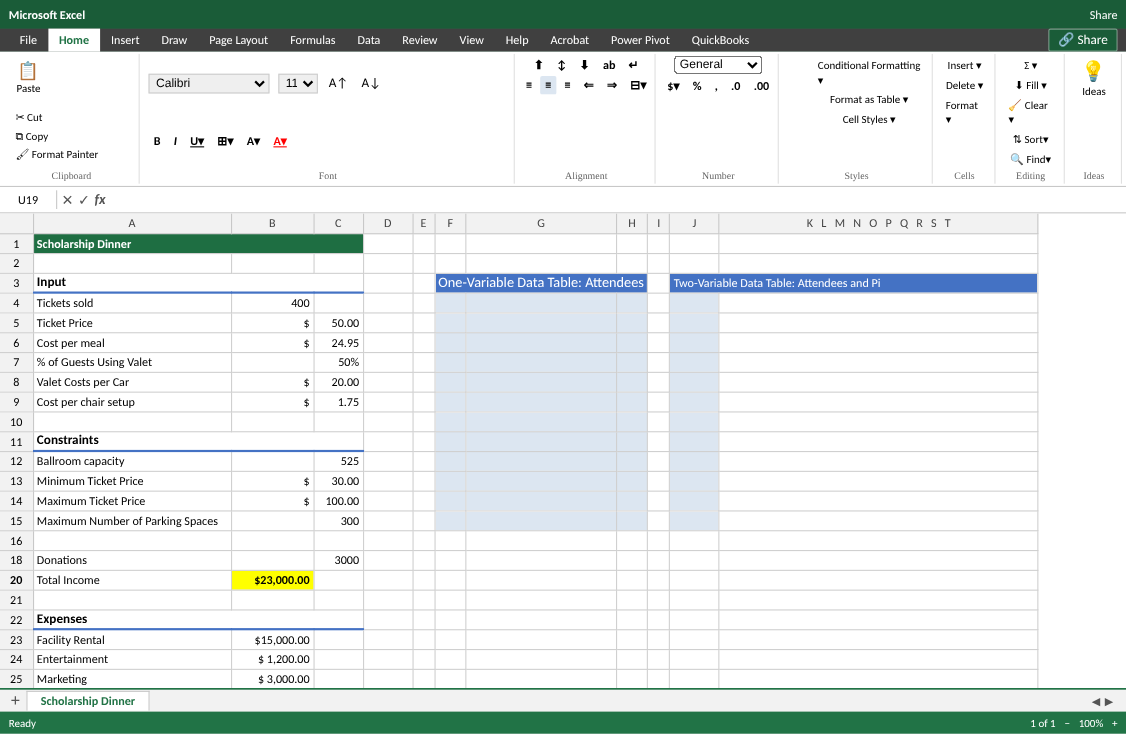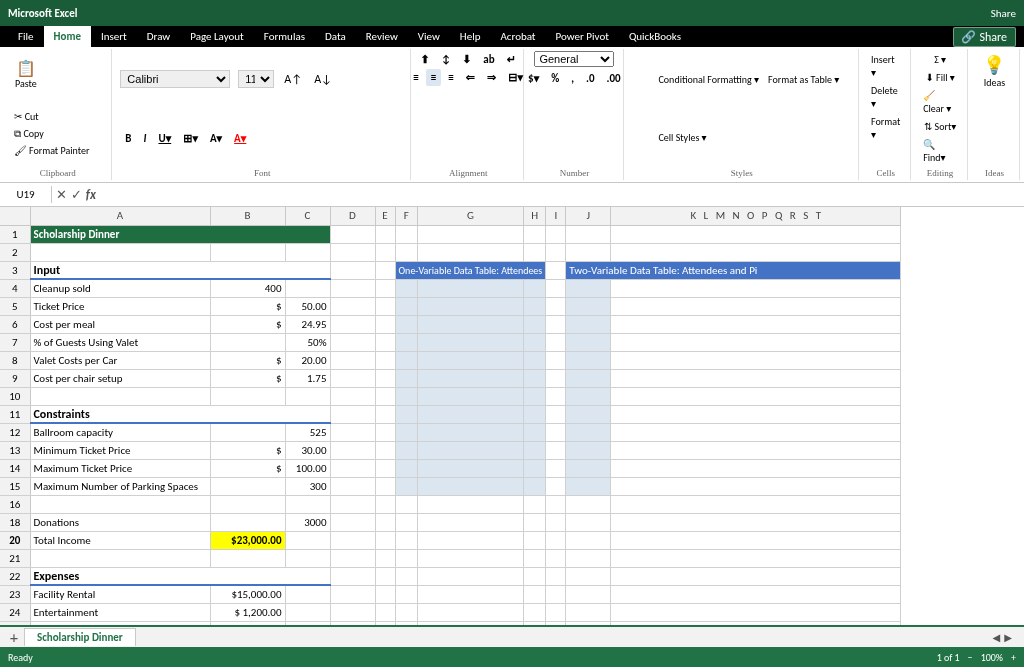--- a/index.html
+++ b/index.html
@@ -1,20 +1,20 @@
 <!DOCTYPE html>
 <html><head>
   <meta charset="utf-8">
   <style>
     * { box-sizing: border-box; margin: 0; padding: 0; }
     body { font-family: 'Segoe UI', Calibri, Arial, sans-serif; font-size: 11px; background: #fff; overflow: hidden; }
 
     
     .ribbon { background: #217346; color: white; }
-    .ribbon-tabs { display: flex; background: #000000; padding: 0 8px; }
+    .ribbon-tabs { display: flex; background: #404040; padding: 0 8px; }
     .ribbon-tab { padding: 4px 10px; font-size: 11px; cursor: pointer; color: white; }
     .ribbon-tab.active { background: white; color: #217346; font-weight: 600; }
     .ribbon-bar { background: white; border-bottom: 1px solid #c8c8c8; display: flex; align-items: stretch; padding: 2px 4px; gap: 2px; min-height: 80px; }
     .ribbon-group { display: flex; flex-direction: column; align-items: center; border-right: 1px solid #e0e0e0; padding: 2px 6px; min-width: 50px; }
     .ribbon-group-label { font-size: 9px; color: #666; margin-top: auto; padding-top: 2px; font-family: Liberation Serif, serif; }
     .ribbon-group-content { display: flex; align-items: center; flex-wrap: wrap; gap: 1px; flex: 1; }
     .ribbon-btn { display: flex; flex-direction: column; align-items: center; padding: 2px 4px; cursor: pointer; border: 1px solid transparent; border-radius: 2px; font-size: 10px; min-width: 28px; }
     .ribbon-btn .icon { font-size: 16px; line-height: 1; }
     .ribbon-btn-sm { padding: 1px 3px; font-size: 10px; cursor: pointer; border: 1px solid transparent; border-radius: 2px; }
     .font-selector { display: flex; gap: 8px; align-items: center; margin-bottom: 2px; }
@@ -140,21 +140,21 @@
         <span class="fmt-btn">%</span>
         <span class="fmt-btn">,</span>
         <span class="fmt-btn">.0</span>
         <span class="fmt-btn">.00</span>
       </div>
     </div>
     <div class="ribbon-group-label">Number</div>
   </div>
 
   <div class="ribbon-group">
-    <div class="ribbon-group-content" style="flex-direction:row;margin-left:23px;">
+    <div class="ribbon-group-content" style="flex-direction:column;margin-left:23px;">
       <div class="ribbon-btn-sm">Conditional Formatting ▾</div>
       <div class="ribbon-btn-sm">Format as Table ▾</div>
       <div class="ribbon-btn-sm">Cell Styles ▾</div>
     </div>
     <div class="ribbon-group-label">Styles</div>
   </div>
 
   <div class="ribbon-group">
     <div class="ribbon-group-content" style="flex-direction:column;">
       <div class="ribbon-btn-sm">Insert ▾</div>
@@ -255,28 +255,28 @@
           <td></td>
           <td></td>
           <td></td>
         </tr>
 
         <tr>
           <td style="background:#f2f2f2; text-align:center; border-right:1px solid #c8c8c8;">3</td>
           <td colspan="3" style="font-weight:bold; font-size:12px; border-bottom:2px solid #4472c4;">Input</td>
           <td></td>
           <td></td>
-          <td colspan="3" style="background:#4472c4; color:white; padding:1px 3px; font-size:10px;">One-Variable Data Table: Attendees</td>
+          <td colspan="3" style="background:#4472c4; color:white; padding:1px 3px; font-size:13px;">One-Variable Data Table: Attendees</td>
           <td></td>
           <td colspan="2" style="background:#4472c4; color:white; padding:1px 3px; font-size:11px;">Two-Variable Data Table: Attendees and Pi</td>
         </tr>
 
         <tr>
           <td style="background:#f2f2f2; text-align:center; border-right:1px solid #c8c8c8;">4</td>
-          <td>Cleanup sold</td>
+          <td>Tickets sold</td>
           <td style="text-align:right;">400</td>
           <td></td>
           <td></td>
           <td></td>
           <td style="background:#dce6f1;"></td>
           <td style="background:#dce6f1;"></td>
           <td style="background:#dce6f1;"></td>
           <td></td>
           <td style="background:#dce6f1;"></td>
           <td></td>

